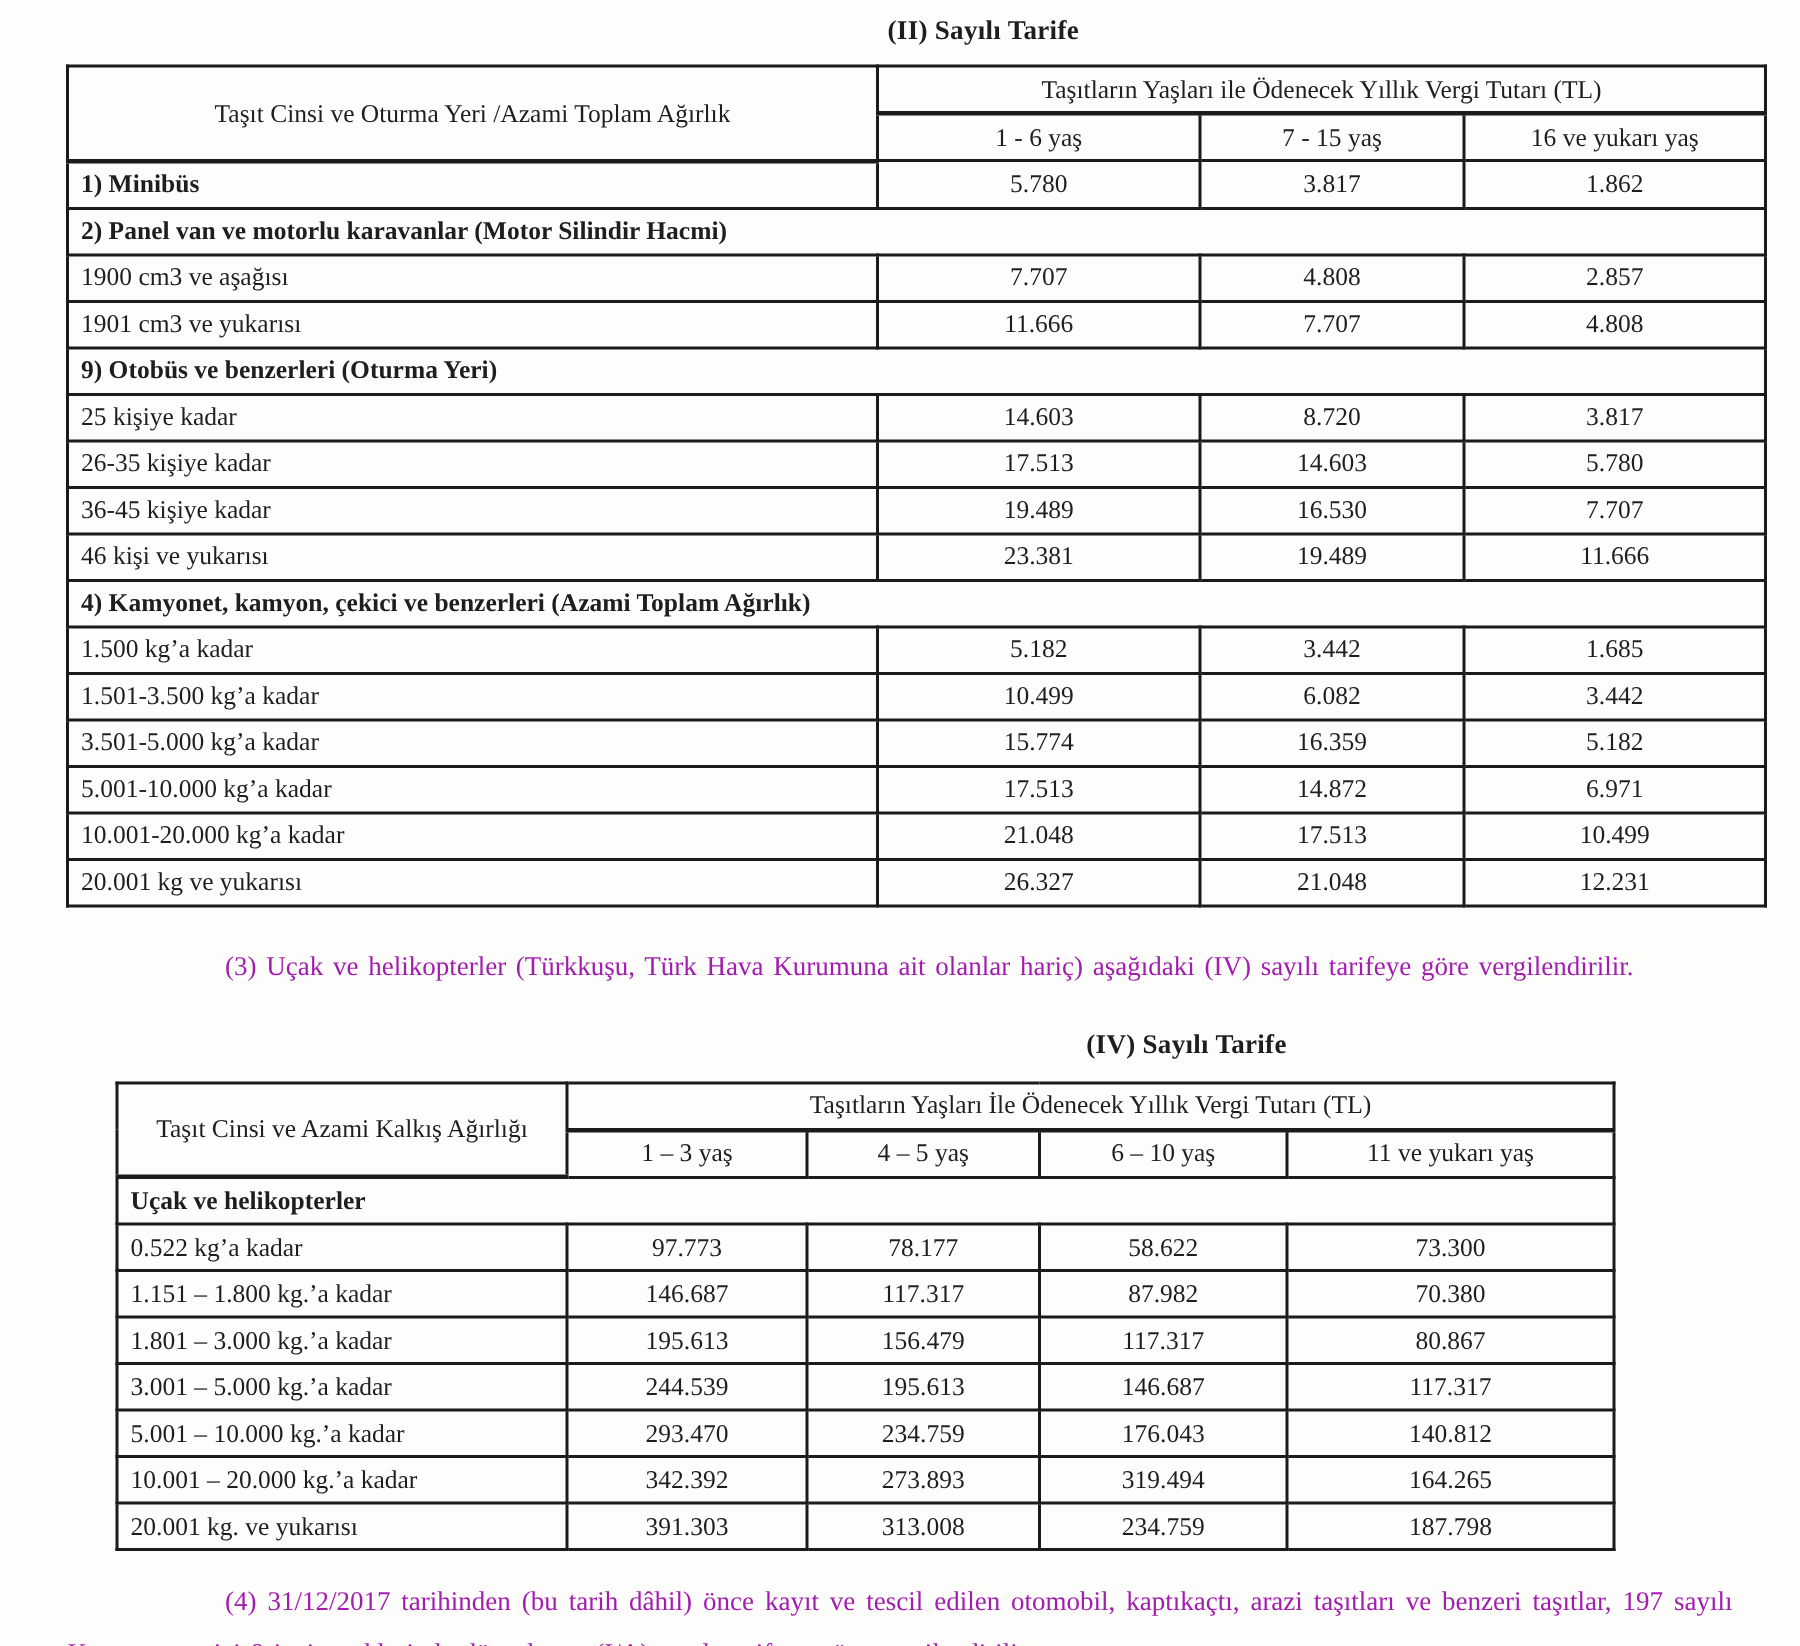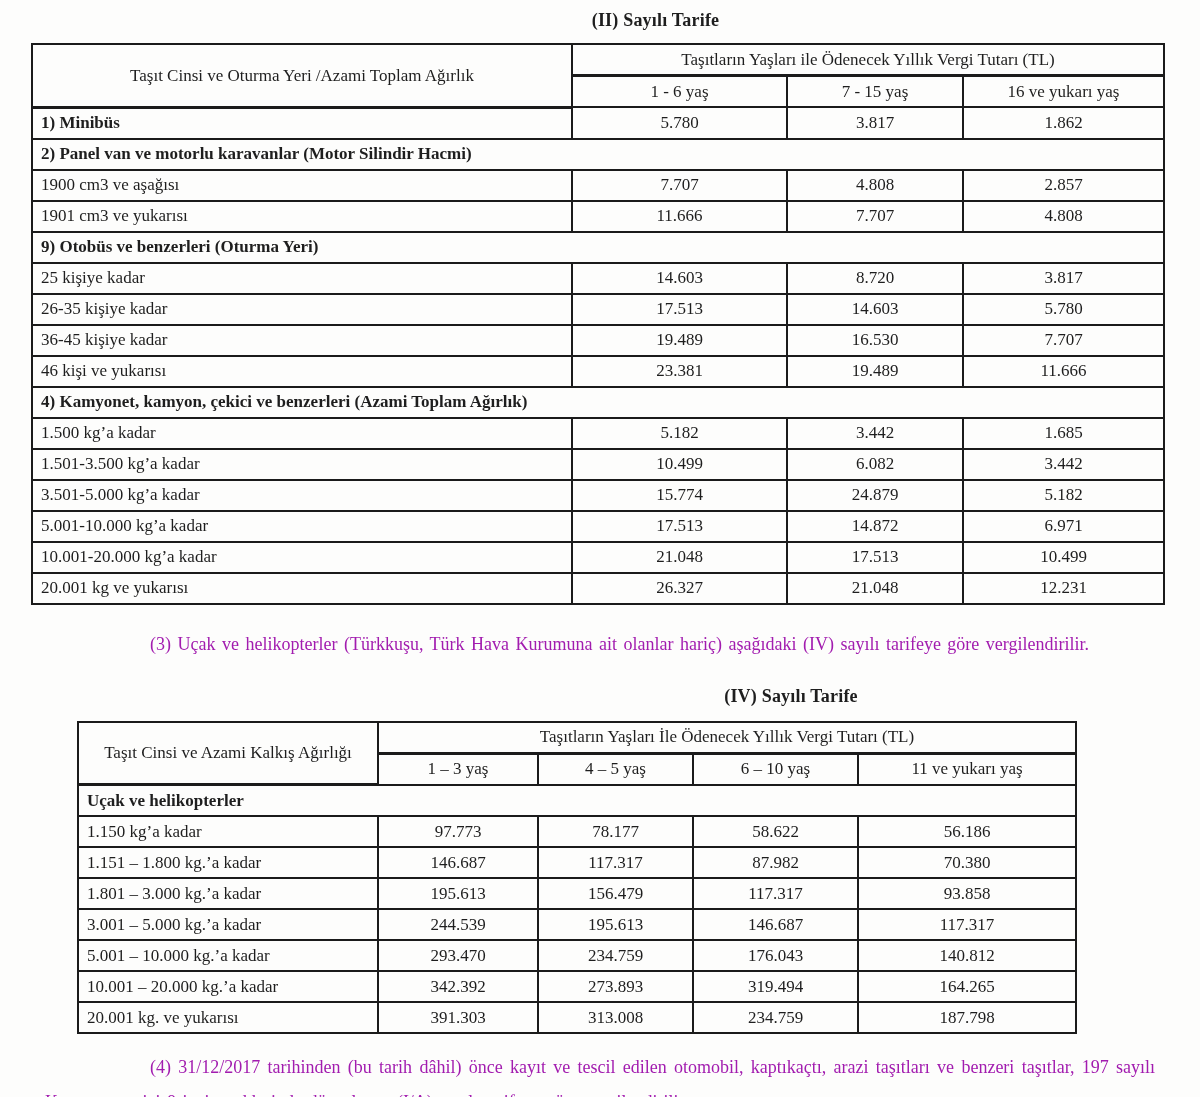--- a/index.html
+++ b/index.html
@@ -11,21 +11,21 @@
   }
   .title { font-size:18px; font-weight:bold; margin:0; text-align:center; letter-spacing:0.2px; }
   .title-ii { padding-left:111px; margin-bottom:12px; }
   .title-iv { padding-left:370px; margin:24px 0 14px 12px; }
 
   table.tariff { border-collapse:collapse; table-layout:fixed; border:2px solid #1b1b1b; }
   table.tariff td {
     border:2px solid #1b1b1b; font-size:17px; padding:1px 8px; height:27px;
     overflow:hidden; vertical-align:middle;
   }
-  table.ii { margin-left:31px; width:1132px;border-radius:12px; }
+  table.ii { margin-left:44px; width:1132px;border-radius:12px; }
   table.iv { margin-left:77px; width:998px; }
   td.c { text-align:center; }
   td.label { text-align:left; padding-left:10px; white-space:nowrap; }
   .bold { font-weight:bold;font-family:Liberation Serif, serif; }
   td.num { text-align:center; }
   td.head-col1 { text-align:center; white-space:normal; line-height:1.5; padding:0 20px; }
   thead td { height:27px; }
   thead tr.span-row td { border-bottom-width:3px; }
 
   .para {
@@ -120,21 +120,21 @@
         </tr>
         <tr>
           <td class="label">1.501-3.500 kg’a kadar</td>
           <td class="num">10.499</td>
           <td class="num">6.082</td>
           <td class="num">3.442</td>
         </tr>
         <tr>
           <td class="label">3.501-5.000 kg’a kadar</td>
           <td class="num">15.774</td>
-          <td class="num">24.879</td>
+          <td class="num">16.359</td>
           <td class="num">5.182</td>
         </tr>
         <tr>
           <td class="label">5.001-10.000 kg’a kadar</td>
           <td class="num">17.513</td>
           <td class="num">14.872</td>
           <td class="num">6.971</td>
         </tr>
         <tr>
           <td class="label">10.001-20.000 kg’a kadar</td>
@@ -173,39 +173,39 @@
         <td class="c">4 – 5 yaş</td>
         <td class="c">6 – 10 yaş</td>
         <td class="c">11 ve yukarı yaş</td>
       </tr>
     </thead>
     <tbody>
         <tr>
           <td colspan="5" class="label bold">Uçak ve helikopterler</td>
         </tr>
         <tr>
-          <td class="label">1.150 kg’a kadar</td>
+          <td class="label">0.522 kg’a kadar</td>
           <td class="num">97.773</td>
           <td class="num">78.177</td>
           <td class="num">58.622</td>
-          <td class="num">56.186</td>
+          <td class="num">73.300</td>
         </tr>
         <tr>
           <td class="label">1.151 – 1.800 kg.’a kadar</td>
           <td class="num">146.687</td>
           <td class="num">117.317</td>
           <td class="num">87.982</td>
           <td class="num">70.380</td>
         </tr>
         <tr>
           <td class="label">1.801 – 3.000 kg.’a kadar</td>
           <td class="num">195.613</td>
           <td class="num">156.479</td>
           <td class="num">117.317</td>
-          <td class="num">93.858</td>
+          <td class="num">80.867</td>
         </tr>
         <tr>
           <td class="label">3.001 – 5.000 kg.’a kadar</td>
           <td class="num">244.539</td>
           <td class="num">195.613</td>
           <td class="num">146.687</td>
           <td class="num">117.317</td>
         </tr>
         <tr>
           <td class="label">5.001 – 10.000 kg.’a kadar</td>

